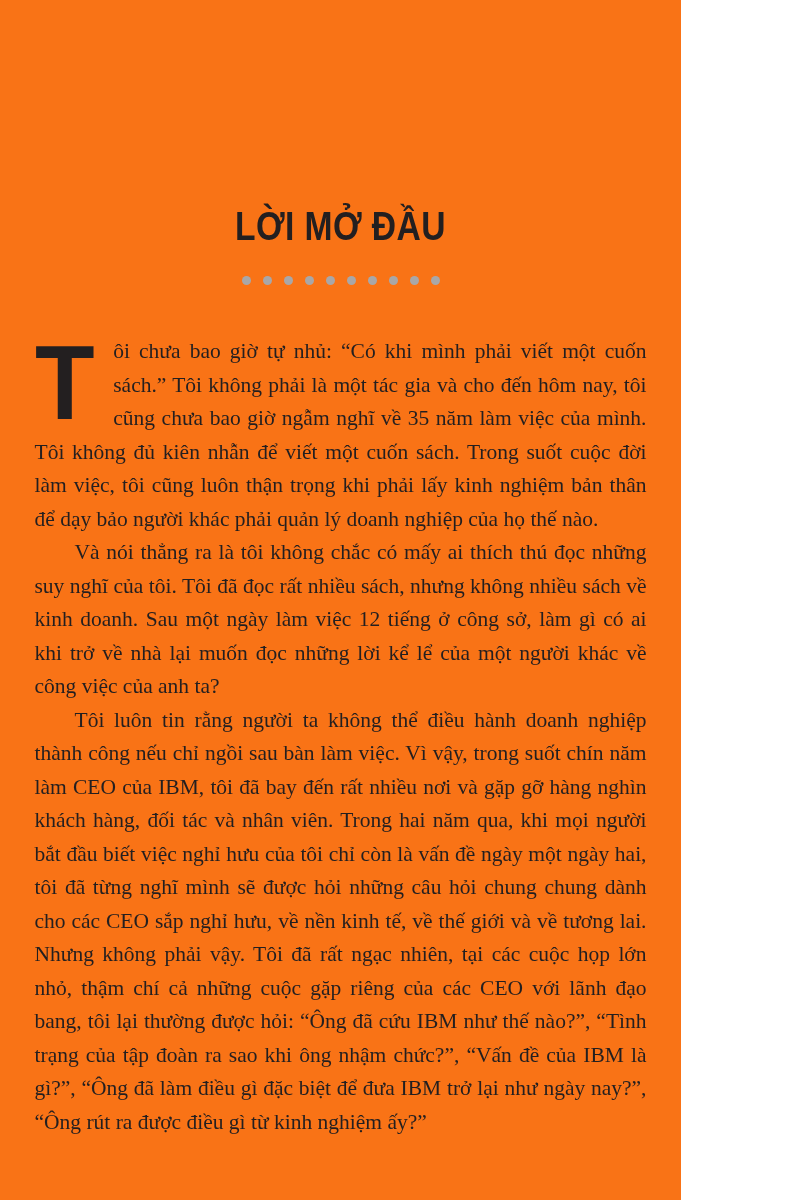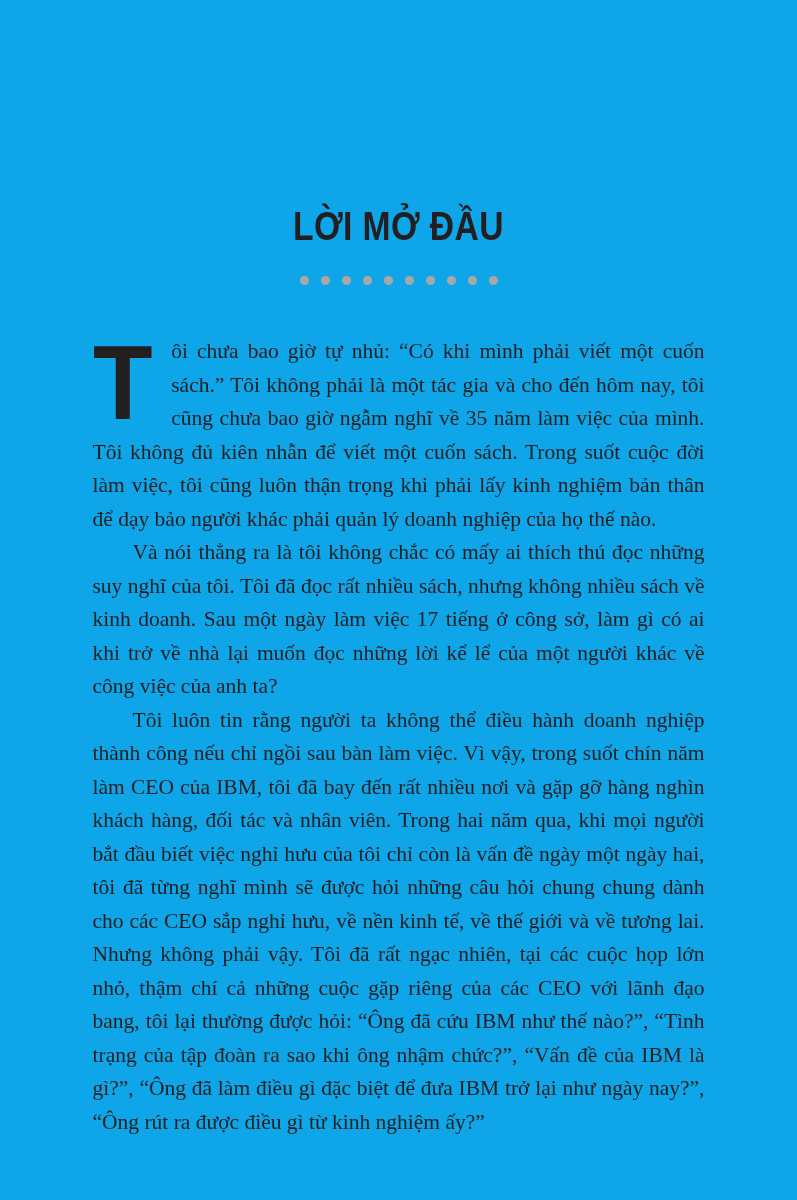--- a/index.html
+++ b/index.html
@@ -2,23 +2,23 @@
 <html lang="vi"><head>
 <meta charset="utf-8">
 <style>
   html, body {
     margin: 0;
     padding: 0;
     background: #ffffff;
   }
   .page {
     position: relative;
-    width: 797px;
+    width: 681px;
     height: 1200px;
-    background: #0ea5e9;
+    background: #f97316;
     overflow: hidden;
     font-family: "Liberation Serif", serif;
     color: #231f20;
   }
   .title {
     margin: 0;
     padding-top: 203px;
     text-align: center;
     font-family: "Liberation Sans", sans-serif;
     font-weight: 800;
@@ -75,19 +75,19 @@
   <h1 class="title">LỜI MỞ ĐẦU</h1>
 
   <div class="dots"><span class="dot" style="background: rgb(169, 167, 168);"></span><span class="dot" style="background: rgb(169, 167, 168);"></span><span class="dot" style="background: rgb(169, 167, 168);"></span><span class="dot" style="background: rgb(169, 167, 168);"></span><span class="dot" style="background: rgb(169, 167, 168);"></span><span class="dot" style="background: rgb(169, 167, 168);"></span><span class="dot" style="background: rgb(169, 167, 168);"></span><span class="dot" style="background: rgb(169, 167, 168);"></span><span class="dot" style="background: rgb(169, 167, 168);"></span><span class="dot" style="background: rgb(169, 167, 168);"></span></div>
 
   <div class="body">
 
     <p class="first">
       <span class="dropcap">T</span><span>ôi chưa bao giờ tự nhủ: “Có khi mình phải viết một cuốn sách.” Tôi không phải là một tác gia và cho đến hôm nay, tôi cũng chưa bao giờ ngẫm nghĩ về 35 năm làm việc của mình. Tôi không đủ kiên nhẫn để viết một cuốn sách. Trong suốt cuộc đời làm việc, tôi cũng luôn thận trọng khi phải lấy kinh nghiệm bản thân để dạy bảo người khác phải quản lý doanh nghiệp của họ thế nào.</span>
     </p>
 
-    <p class="indent">Và nói thẳng ra là tôi không chắc có mấy ai thích thú đọc những suy nghĩ của tôi. Tôi đã đọc rất nhiều sách, nhưng không nhiều sách về kinh doanh. Sau một ngày làm việc 17 tiếng ở công sở, làm gì có ai khi trở về nhà lại muốn đọc những lời kể lể của một người khác về công việc của anh ta?</p>
+    <p class="indent">Và nói thẳng ra là tôi không chắc có mấy ai thích thú đọc những suy nghĩ của tôi. Tôi đã đọc rất nhiều sách, nhưng không nhiều sách về kinh doanh. Sau một ngày làm việc 12 tiếng ở công sở, làm gì có ai khi trở về nhà lại muốn đọc những lời kể lể của một người khác về công việc của anh ta?</p>
 
     <p class="indent">Tôi luôn tin rằng người ta không thể điều hành doanh nghiệp thành công nếu chỉ ngồi sau bàn làm việc. Vì vậy, trong suốt chín năm làm CEO của IBM, tôi đã bay đến rất nhiều nơi và gặp gỡ hàng nghìn khách hàng, đối tác và nhân viên. Trong hai năm qua, khi mọi người bắt đầu biết việc nghỉ hưu của tôi chỉ còn là vấn đề ngày một ngày hai, tôi đã từng nghĩ mình sẽ được hỏi những câu hỏi chung chung dành cho các CEO sắp nghỉ hưu, về nền kinh tế, về thế giới và về tương lai. Nhưng không phải vậy. Tôi đã rất ngạc nhiên, tại các cuộc họp lớn nhỏ, thậm chí cả những cuộc gặp riêng của các CEO với lãnh đạo bang, tôi lại thường được hỏi: “Ông đã cứu IBM như thế nào?”, “Tình trạng của tập đoàn ra sao khi ông nhậm chức?”, “Vấn đề của IBM là gì?”, “Ông đã làm điều gì đặc biệt để đưa IBM trở lại như ngày nay?”, “Ông rút ra được điều gì từ kinh nghiệm ấy?”</p>
 
   </div>
 
 </div>
 
 </body></html>

